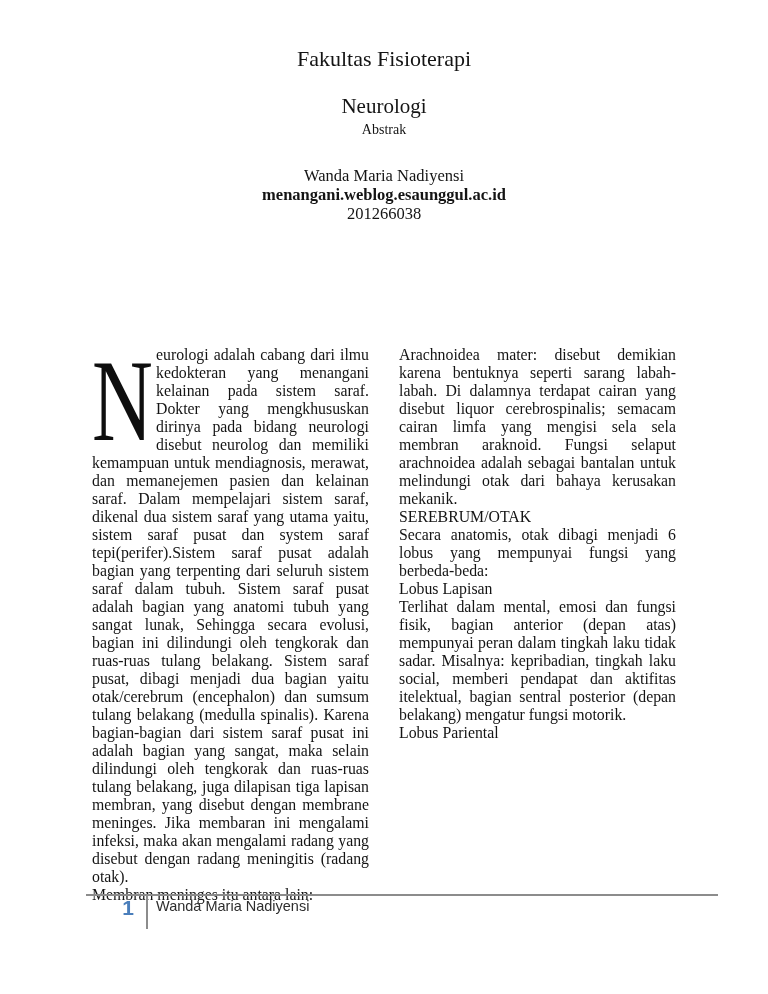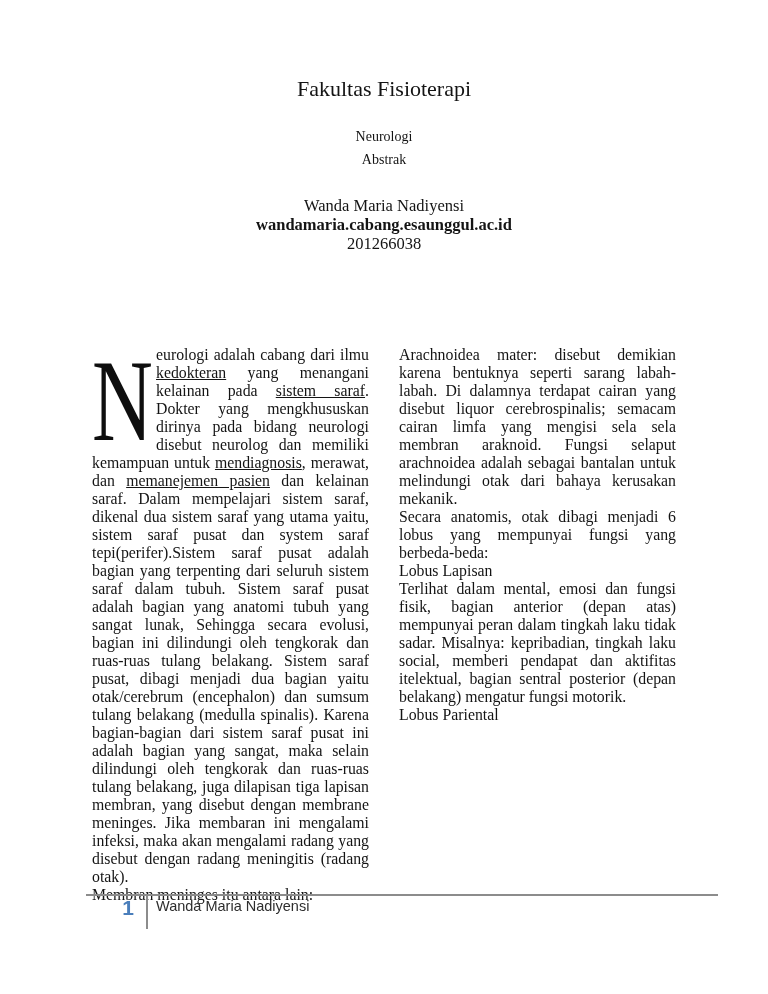--- a/index.html
+++ b/index.html
@@ -5,35 +5,35 @@
   html,body{margin:0;padding:0;background:#ffffff;}
   .page{
     position:relative;
     width:768px;height:994px;
     background:#ffffff;
     overflow:hidden;
     font-family:"Liberation Serif", serif;
     color:#141414;
   }
   
-  .doc-header{text-align:center;margin-top:30px;}
+  .doc-header{text-align:center;}
   .h-faculty{padding-top:46px;font-size:22px;line-height:26px;}
-  .h-title{margin-top:23px;font-size:14px;line-height:23px;}
+  .h-title{margin-top:23px;font-size:21px;line-height:23px;}
   .h-subtitle{font-size:14px;line-height:23px;}
   .author-block{margin-top:25px;font-size:16.5px;line-height:19px;}
   .author-website{font-weight:bold;}
   
   .doc-body{
     position:absolute;top:346px;left:92px;width:584px;
     display:flex;gap:30px;
     font-size:15.8px;line-height:18px;
   }
   .col{width:277px;}
   .col p{margin:0;text-align:justify;}
-  .u{text-decoration:underline;margin-top:23px;}
+  .u{margin-top:23px;}
   
   .dropcap{
     float:left;width:57px;height:81px;
     margin:13px 7px 0 0;position:relative;
   }
   .dropcap > span{
     position:absolute;top:0;left:0;
     font-size:117px;line-height:84px;
     transform:scaleX(0.72);transform-origin:0 0;
     color:#0e0e0e;
@@ -64,34 +64,35 @@
 <body>
 
 <div class="page">
 
   <div class="doc-header">
     <div class="h-faculty">Fakultas Fisioterapi</div>
     <div class="h-title">Neurologi</div>
     <div class="h-subtitle">Abstrak</div>
     <div class="author-block">
       <div>Wanda Maria Nadiyensi</div>
-      <div class="author-website">wandamaria.cabang.esaunggul.ac.id</div>
+      <div class="author-website">menangani.weblog.esaunggul.ac.id</div>
       <div>201266038</div>
     </div>
   </div>
 
   <div class="doc-body">
     <div class="col">
       <p><span class="dropcap">
             <span>N</span>
           </span><span>eurologi adalah cabang dari ilmu </span><span class="u">kedokteran</span><span> yang menangani kelainan pada </span><span class="u">sistem saraf</span><span>. Dokter yang mengkhususkan dirinya pada bidang neurologi disebut neurolog dan memiliki kemampuan untuk </span><span class="u">mendiagnosis</span><span>, merawat, dan </span><span class="u">memanejemen pasien</span><span> dan kelainan saraf.  Dalam mempelajari sistem saraf, dikenal dua sistem saraf yang utama yaitu, sistem saraf pusat dan system saraf tepi(perifer).Sistem saraf pusat adalah bagian yang terpenting dari seluruh sistem saraf dalam tubuh. Sistem saraf pusat adalah bagian yang anatomi tubuh yang sangat lunak, Sehingga secara evolusi, bagian ini dilindungi oleh tengkorak dan ruas-ruas tulang belakang. Sistem saraf pusat, dibagi menjadi dua bagian yaitu otak/cerebrum (encephalon) dan sumsum tulang belakang (medulla spinalis). Karena bagian-bagian dari sistem saraf pusat ini adalah bagian yang sangat, maka selain dilindungi oleh tengkorak dan ruas-ruas tulang belakang, juga dilapisan tiga lapisan membran, yang disebut dengan membrane meninges. Jika membaran ini mengalami infeksi, maka akan mengalami radang yang disebut dengan radang meningitis (radang otak).</span></p>
       <p>Membran meninges itu antara lain:</p>
     </div>
     <div class="col">
       <p>Arachnoidea mater: disebut demikian karena bentuknya seperti sarang labah-labah. Di dalamnya terdapat cairan yang disebut liquor cerebrospinalis; semacam cairan limfa yang mengisi sela sela membran araknoid. Fungsi selaput arachnoidea adalah sebagai bantalan untuk melindungi otak dari bahaya kerusakan mekanik.</p>
+      <p>SEREBRUM/OTAK</p>
       <p>Secara anatomis, otak dibagi menjadi 6 lobus yang mempunyai fungsi yang berbeda-beda:</p>
       <p>Lobus Lapisan</p>
       <p>Terlihat dalam mental, emosi dan fungsi fisik, bagian anterior (depan atas) mempunyai peran dalam tingkah laku tidak sadar. Misalnya: kepribadian, tingkah laku social, memberi pendapat dan aktifitas itelektual, bagian sentral posterior (depan belakang) mengatur fungsi motorik.</p>
       <p>Lobus Pariental</p>
     </div>
   </div>
 
   <div class="footer-rule"></div>
   <div class="footer-pagenum">1</div>
   <div class="footer-vrule"></div>

